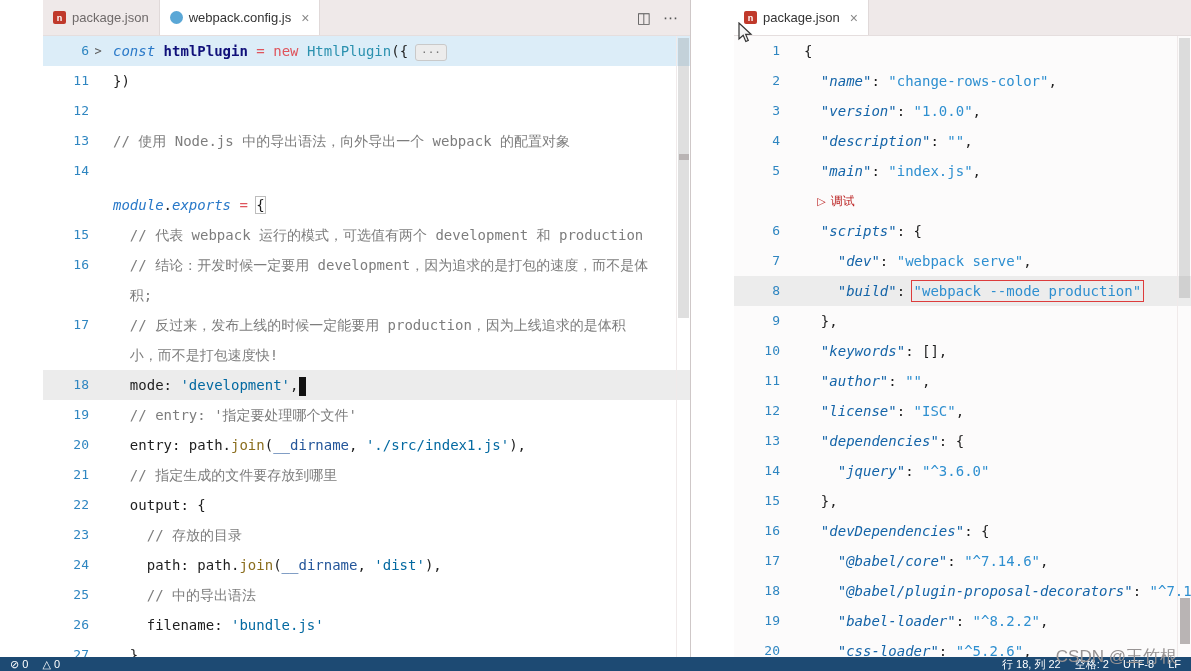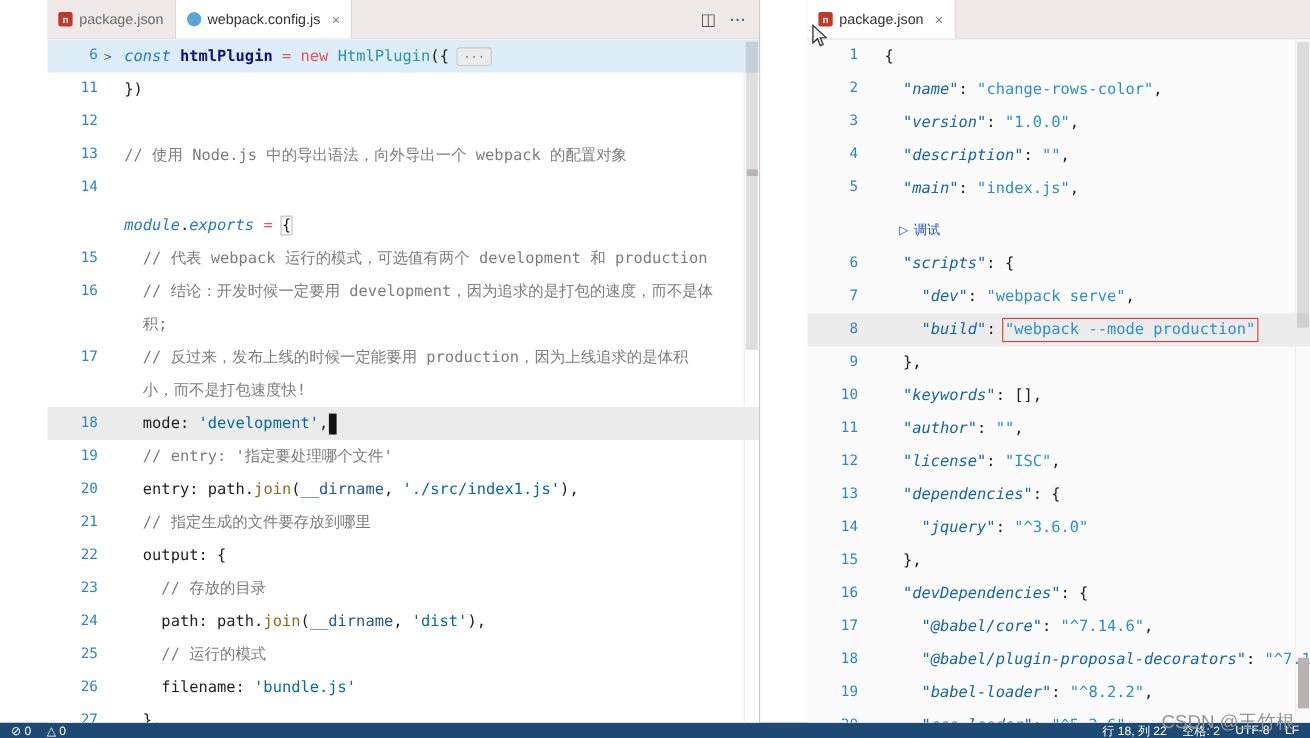--- a/index.html
+++ b/index.html
@@ -39,21 +39,21 @@
   .tok.fn{color:#8a6d1d;}
   .tok.arg{color:#24569a;}
   .tok.prop{color:#1e1e1e;}
   .tok.jkey{color:#1464a8;font-style:italic;}
   .tok.jstr{color:#2e8fd0;}
   .tok.bracket{outline:1px solid #bdbdbd;}
   .tok.boxed{outline:1.5px solid #dd3c3c;outline-offset:2px;}
   .cursor{display:inline-block;width:7px;height:19px;background:#111;vertical-align:middle;margin-left:1px;}
   .foldbadge{display:inline-block;background:#ececec;border:1px solid #c9c9c9;border-radius:3px;
     color:#777;font-size:11px;line-height:15px;padding:0 5px;margin-left:7px;vertical-align:middle;}
-  .lens-row .code{font-family:"Liberation Sans",sans-serif;font-size:12px;color:#1d4ed8;margin-top:8px;}
+  .lens-row .code{font-family:"Liberation Sans",sans-serif;font-size:12px;color:#b91c1c;}
   .lens-glyph{margin-right:5px;font-size:11px;}
   
   .sb{position:absolute;top:0;right:0;width:13px;height:100%;border-left:1px solid #f0eaea;}
   .sb .thumb{position:absolute;right:1px;width:11px;background:rgba(110,110,110,.22);}
   .sb .marker{position:absolute;right:1px;width:10px;background:#b9b4b4;}
   
   .statusbar{height:14px;background:#1d4a73;color:#fff;display:flex;align-items:center;
     justify-content:space-between;font-family:"Liberation Sans",sans-serif;font-size:11px;padding:0 10px;}
   .status-left,.status-right{display:flex;gap:14px;align-items:center;white-space:nowrap;}
   .status-item{cursor:pointer;}
@@ -166,21 +166,21 @@
             <div class="code" style="padding-left: calc(4ch + 6px);"><span class="tok cmt">// 存放的目录</span></div>
           </div>
           <div class="line">
             <span class="gutter">24</span>
             <span class="foldslot"></span>
             <div class="code" style="padding-left: calc(4ch + 6px);"><span class="tok prop">path</span><span class="tok txt">: path.</span><span class="tok fn">join</span><span class="tok txt">(</span><span class="tok arg">__dirname</span><span class="tok txt">, </span><span class="tok str">'dist'</span><span class="tok txt">),</span></div>
           </div>
           <div class="line">
             <span class="gutter">25</span>
             <span class="foldslot"></span>
-            <div class="code" style="padding-left: calc(4ch + 6px);"><span class="tok cmt">// 运行的模式</span></div>
+            <div class="code" style="padding-left: calc(4ch + 6px);"><span class="tok cmt">// 中的导出语法</span></div>
           </div>
           <div class="line">
             <span class="gutter">26</span>
             <span class="foldslot"></span>
             <div class="code" style="padding-left: calc(4ch + 6px);"><span class="tok prop">filename</span><span class="tok txt">: </span><span class="tok str">'bundle.js'</span></div>
           </div>
           <div class="line">
             <span class="gutter">27</span>
             <span class="foldslot"></span>
             <div class="code" style="padding-left: calc(2ch + 6px);"><span class="tok txt">},</span></div>

